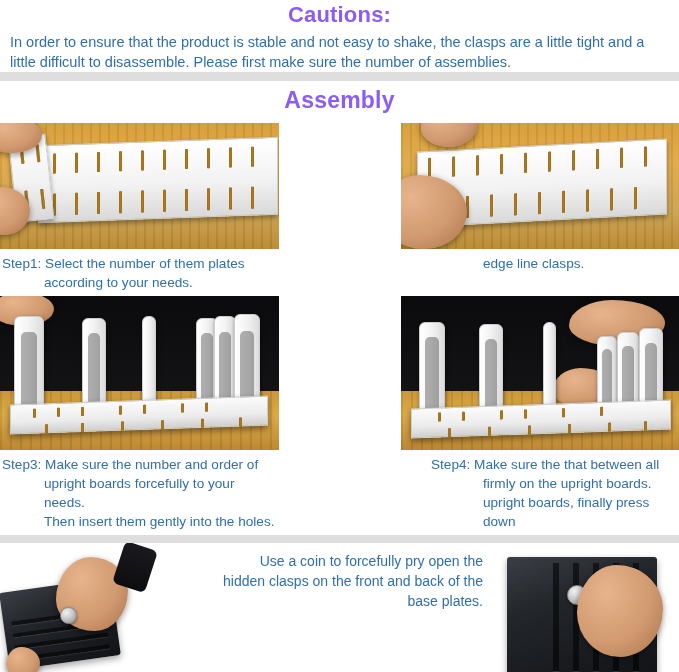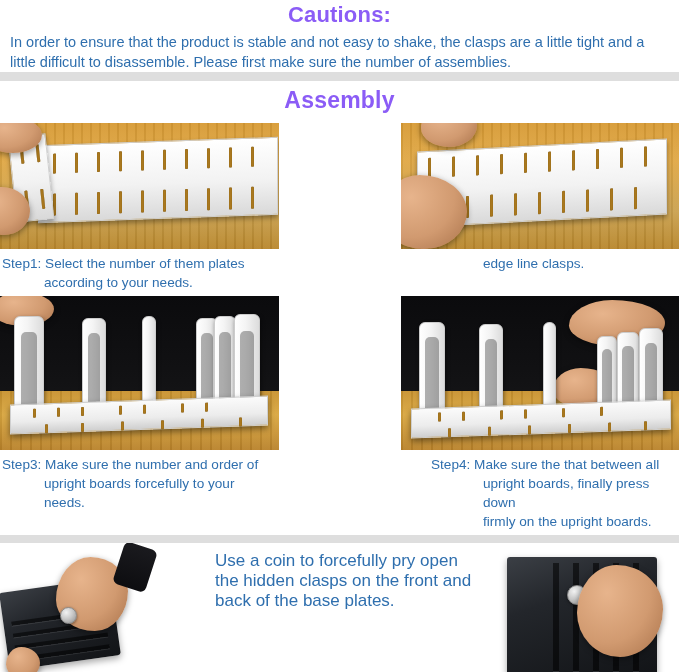--- a/index.html
+++ b/index.html
@@ -124,22 +124,22 @@
   
   .dis {
     position: relative;
     height: 134px;
     display: grid;
     grid-template-columns: 205px 1fr 190px;
   }
   .dis-mid { padding-top: 4px; }
   .dis-title { font-size: 23px; line-height: 30px; }
   .dis-body {
-    font-size: 17px; line-height: 20px;
-    color: #2f6fae; padding: 4px 6px 0 10px; text-align: left;
+    font-size: 14px; line-height: 20px;
+    color: #2f6fae; padding: 4px 6px 0 10px; text-align: right;
   }
   .cut-photo { position: relative; background: #fff; overflow: hidden; }
 
   
   .blackplate {
     position:absolute;
     background: linear-gradient(160deg,#3b3f45 0%,#23262b 35%,#121417 100%);
     border-radius: 3px;
     box-shadow: 0 3px 7px rgba(0,0,0,.35);
   }
@@ -324,26 +324,27 @@
           <div class="slot" style="left:116px; top:20px; height:9px;"></div>
           <div class="slot" style="left:156px; top:20px; height:9px;"></div>
           <div class="slot" style="left:196px; top:20px; height:9px;"></div>
           <div class="slot" style="left:232px; top:20px; height:9px;"></div>
         </div>
       </div>
 
       <div class="caption">
         <span class="ln">Step3: Make sure the number and order of</span>
         <span class="ln ind">upright boards forcefully to your needs.</span>
+        <span class="ln ind">Then insert them gently into the holes.</span>
       </div>
       <div class="spacer-col"></div>
       <div class="caption right">
         <span class="ln">Step4: Make sure the that between all</span>
+        <span class="ln ind">firmly on the upright boards.</span>
         <span class="ln ind">upright boards, finally press down</span>
-        <span class="ln ind">firmly on the upright boards.</span>
       </div>
     </div>
   </div>
 
   <div class="gray-bar thin"></div>
 
   <div class="dis">
 
     <div class="cut-photo">
       <div class="blackplate" style="left:4px; top:42px; width:112px; height:78px; transform:rotate(-8deg);">

